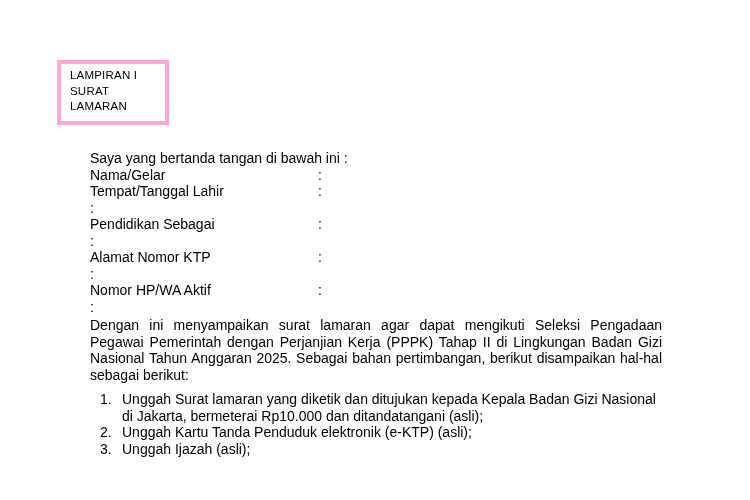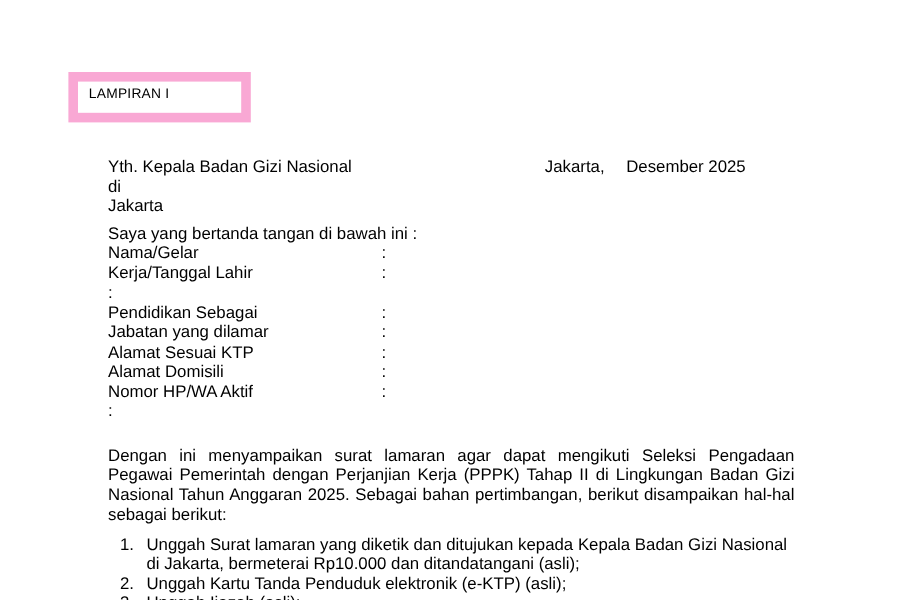--- a/index.html
+++ b/index.html
@@ -11,112 +11,101 @@
     color: #000000;
     font-family: "Liberation Sans", sans-serif;
     font-size: 14px;
     line-height: 16.5px;
     overflow: hidden;
   }
   .lampiran-box {
     position: absolute;
     left: 57px;
     top: 60px;
-    width: 152px;
+    width: 112px;
     box-sizing: border-box;
-    border: 8px solid #f9a8d4;
+    border: 4px solid #f9a8d4;
     padding: 4px 4px 6px 9px;
     font-size: 11.5px;
     line-height: 15.5px;
     letter-spacing: 0.2px;
   }
   .content {
     position: absolute;
     left: 90px;
     top: 130px;
     width: 572px;
   }
   .header-row { position: relative; }
   .dateline {
     position: absolute;
     left: 364px;
     top: 0;
     white-space: nowrap;
   }
   .date-gap { display: inline-block; width: 18px; }
-  .intro { margin-top: 6px; }
+  .intro { margin-top: 20px; }
   .field-row { display: flex; align-items: center; }
   .flabel { width: 228px; flex: none; }
   .fcolon { flex: none; }
   .fvalue { flex: 1; margin-left: 8px; min-height: 16.5px; }
   .body-par {
-    margin: 20px 0 0 0;
+    margin: 2px 0 0 0;
     text-align: justify;
   }
   .req-list { margin-top: 8px; }
   .req-item { display: flex; padding-left: 10px; }
   .req-num { width: 22px; flex: none; }
   .req-text { flex: 1; }
 </style>
 </head>
 <body>
 
 <div class="page">
 
   <div class="lampiran-box">
     <div>LAMPIRAN I</div>
+    <div>SURAT LAMARAN</div>
   </div>
 
   <div class="content">
 
-    <div class="header-row">
-      <div>
-        <div>Yth. Kepala Badan Gizi Nasional</div>
-        <div>di</div>
-        <div>Jakarta</div>
-      </div>
-      <div class="dateline">
-        <span>Jakarta,</span><span class="date-gap"></span><span>Desember 2025</span>
-      </div>
-    </div>
 
     <div class="intro">Saya yang bertanda tangan di bawah ini :</div>
 
     <div>
       <div class="field-row">
         <span class="flabel">Nama/Gelar</span>
           <span class="fcolon">:</span>
           <span class="fvalue"></span>
       </div>
       <div class="field-row">
-        <span class="flabel">Kerja/Tanggal Lahir</span>
+        <span class="flabel">Tempat/Tanggal Lahir</span>
           <span class="fcolon">:</span>
           <span class="fvalue"></span>
       </div>
       <div class="field-row">
           <span class="fcolon">:</span>
           <span class="fvalue"></span>
       </div>
       <div class="field-row">
         <span class="flabel">Pendidikan Sebagai</span>
           <span class="fcolon">:</span>
           <span class="fvalue"></span>
       </div>
       <div class="field-row">
-        <span class="flabel">Jabatan yang dilamar</span>
           <span class="fcolon">:</span>
           <span class="fvalue"></span>
       </div>
       <div class="field-row">
-        <span class="flabel">Alamat Sesuai KTP</span>
+        <span class="flabel">Alamat Nomor KTP</span>
           <span class="fcolon">:</span>
           <span class="fvalue"></span>
       </div>
       <div class="field-row">
-        <span class="flabel">Alamat Domisili</span>
           <span class="fcolon">:</span>
           <span class="fvalue"></span>
       </div>
       <div class="field-row">
         <span class="flabel">Nomor HP/WA Aktif</span>
           <span class="fcolon">:</span>
           <span class="fvalue"></span>
       </div>
       <div class="field-row">
           <span class="fcolon">:</span>

